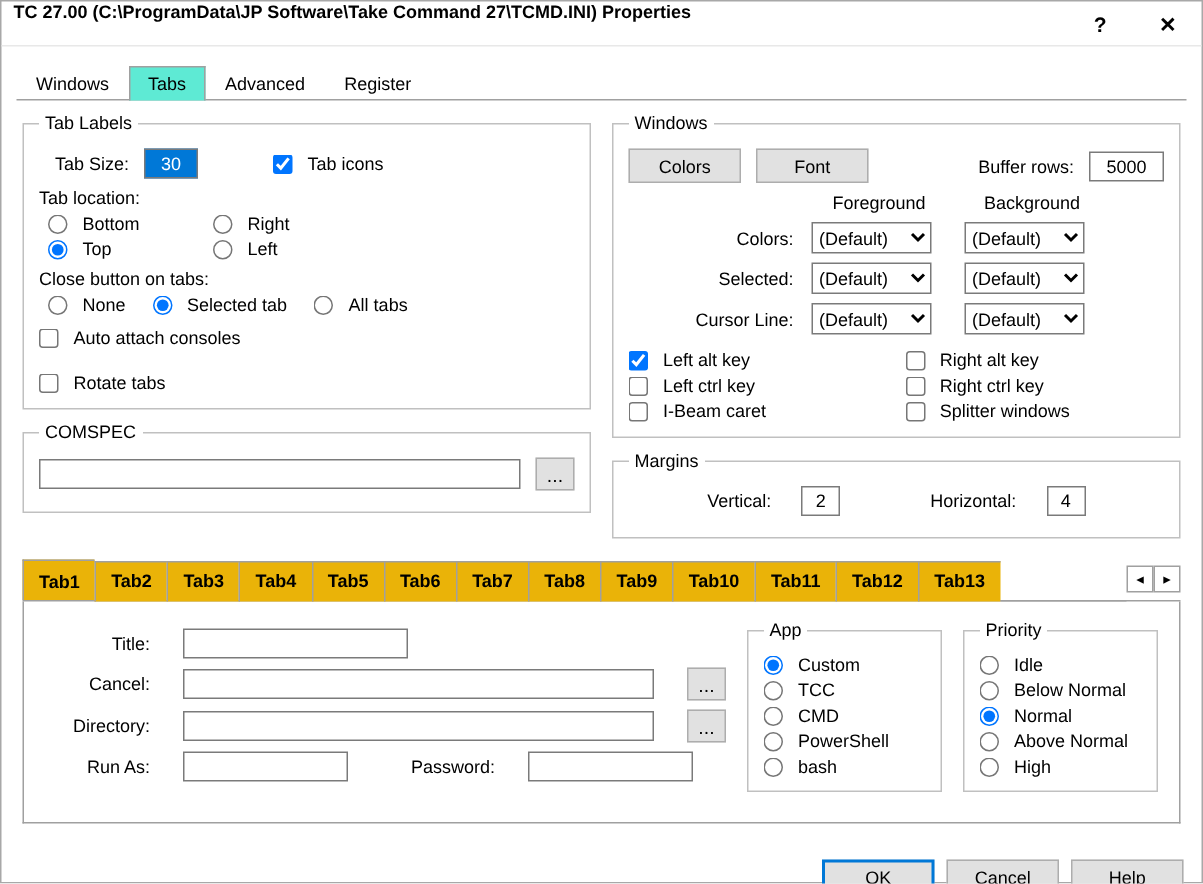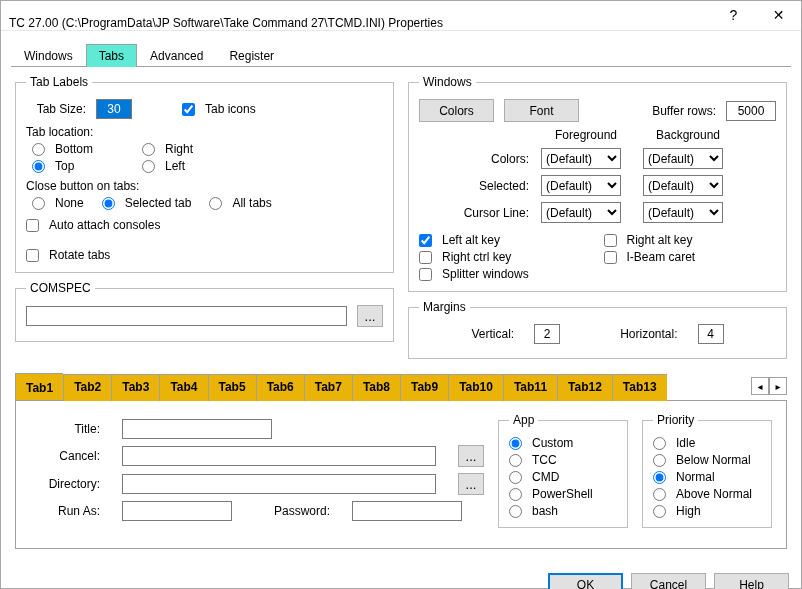--- a/index.html
+++ b/index.html
@@ -1,18 +1,18 @@
 <!DOCTYPE html>
 <html><head>
 <meta charset="utf-8">
 <style>
 * { box-sizing: border-box; font-family: "Segoe UI", Tahoma, sans-serif; font-size: 12px; }
 body { margin: 0; background: #fff; }
 .window { width: 802px; height: 589px; border: 1px solid #a8a8a8; background: #fff; display: flex; flex-direction: column; }
-.titlebar { height: 30px; display: flex; align-items: flex-end; padding: 0 0 0 8px; border-bottom: 1px solid #e8e8e8; }
+.titlebar { height: 30px; display: flex; align-items: flex-start; padding: 0 0 0 8px; border-bottom: 1px solid #e8e8e8; font-weight: bold; }
 .titlebar-text { flex: 1; }
 .titlebar-btn { width: 45px; height: 30px; display: flex; align-items: center; justify-content: center; font-size: 14px; }
 .body { flex: 1; padding: 6px 10px; display: flex; flex-direction: column; }
 .main-tabs { display: flex; border-bottom: 1px solid #a0a0a0; margin-top: 6px; }
 .main-tab { padding: 4px 12px; border: 1px solid transparent; border-bottom: none; position: relative; top: 1px; cursor: default; }
 .main-tab.active { border-color: #a0a0a0; background: #5eead4; }
 .content { flex: 1; padding: 8px 4px; }
 .columns { display: flex; gap: 14px; }
 .col { flex: 1; }
 fieldset { border: 1px solid #c0c0c0; padding: 6px 10px 10px 10px; margin: 0 0 8px 0; }
@@ -161,20 +161,24 @@
               <div class="check-item">
                   <input type="checkbox" checked="" style="">
                   <span>Left alt key</span>
                 </div>
               <div class="check-item">
                   <input type="checkbox" style="">
                   <span>Right alt key</span>
                 </div>
               <div class="check-item">
                   <input type="checkbox" style="">
+                  <span>Left ctrl key</span>
+                </div>
+              <div class="check-item">
+                  <input type="checkbox" style="">
                   <span>Right ctrl key</span>
                 </div>
               <div class="check-item">
                   <input type="checkbox" style="">
                   <span>I-Beam caret</span>
                 </div>
               <div class="check-item">
                   <input type="checkbox" style="">
                   <span>Splitter windows</span>
                 </div>

